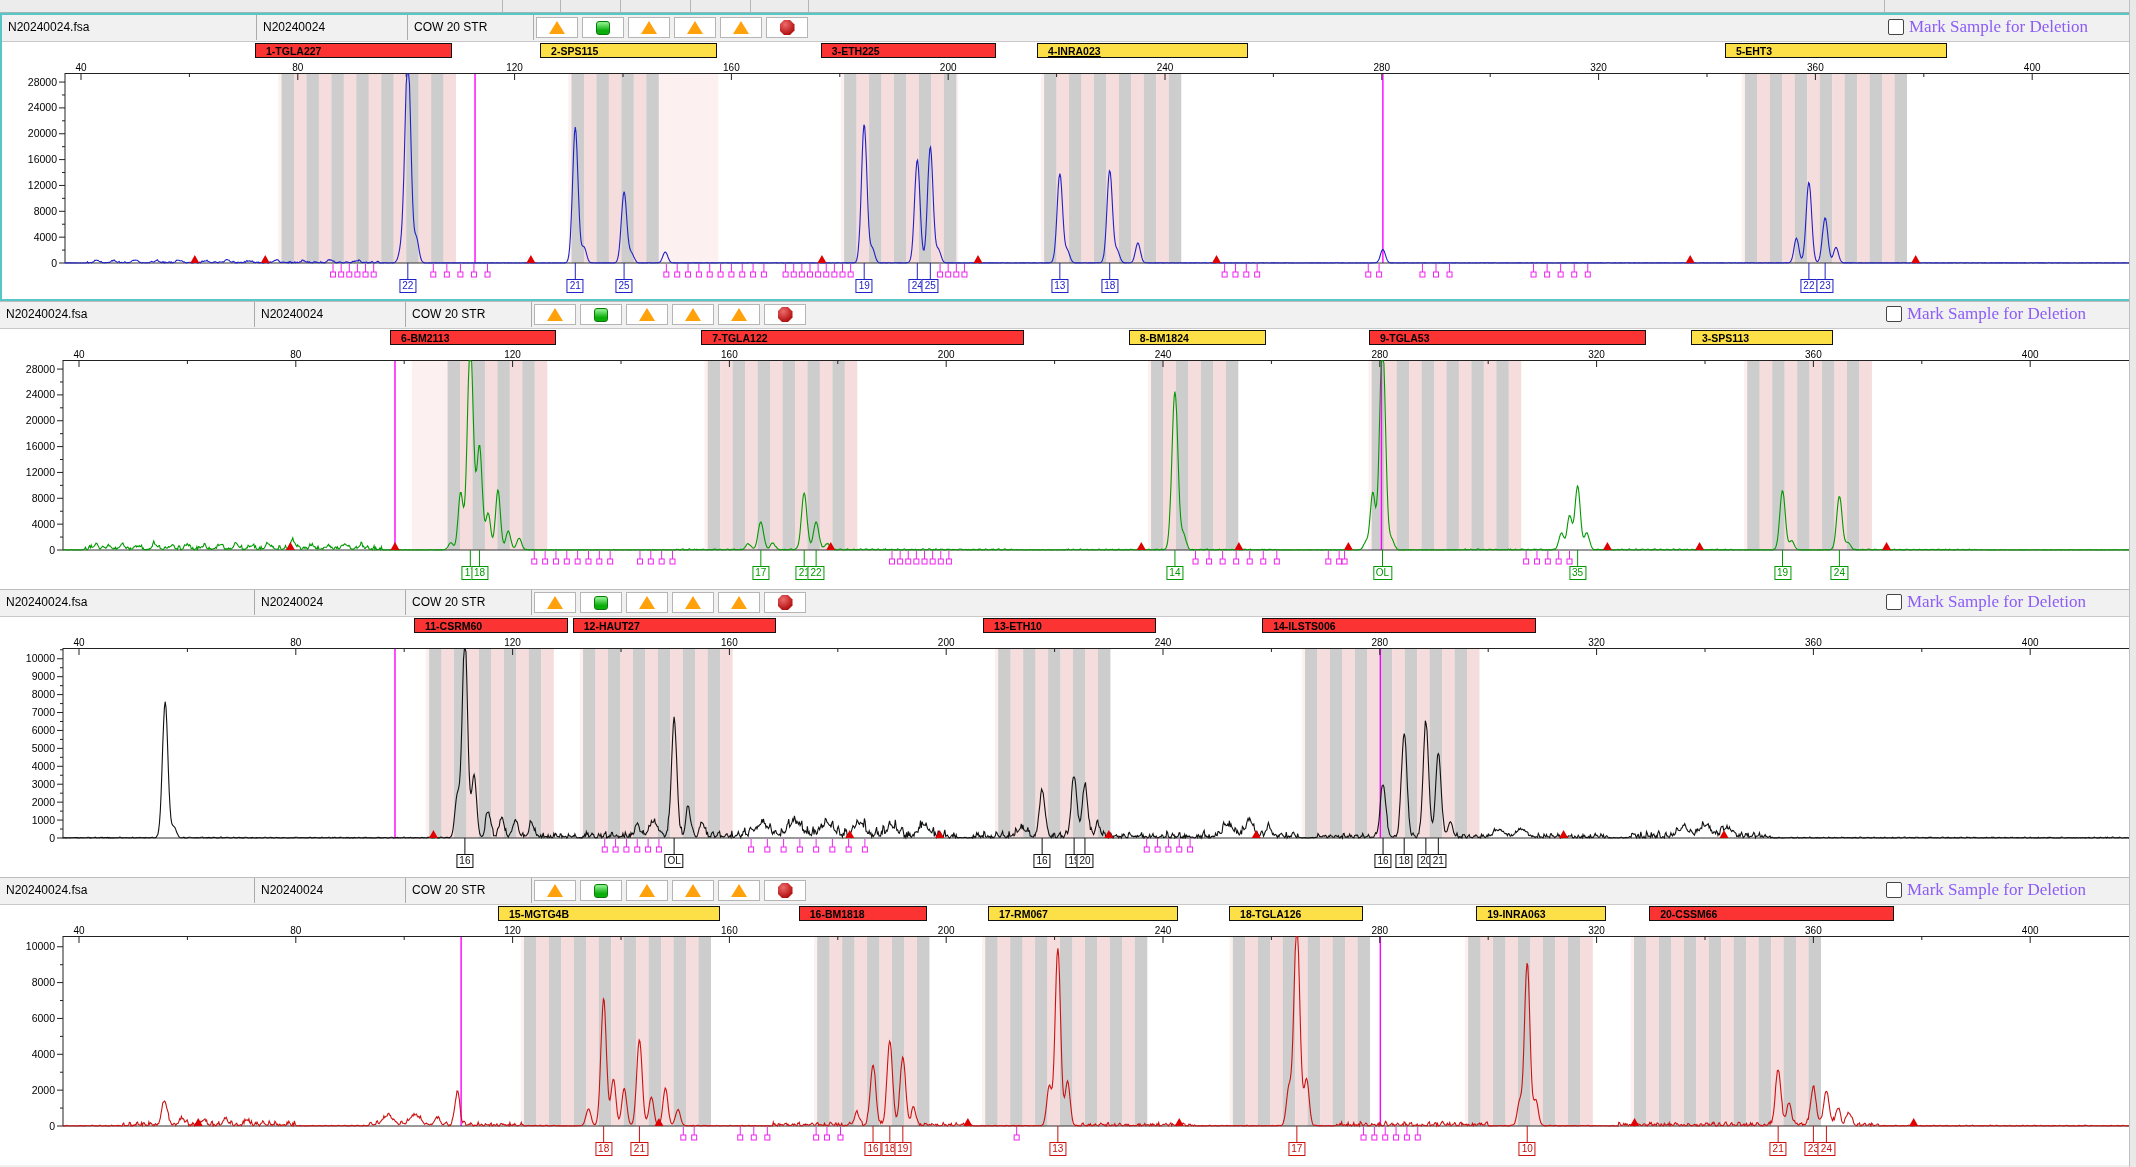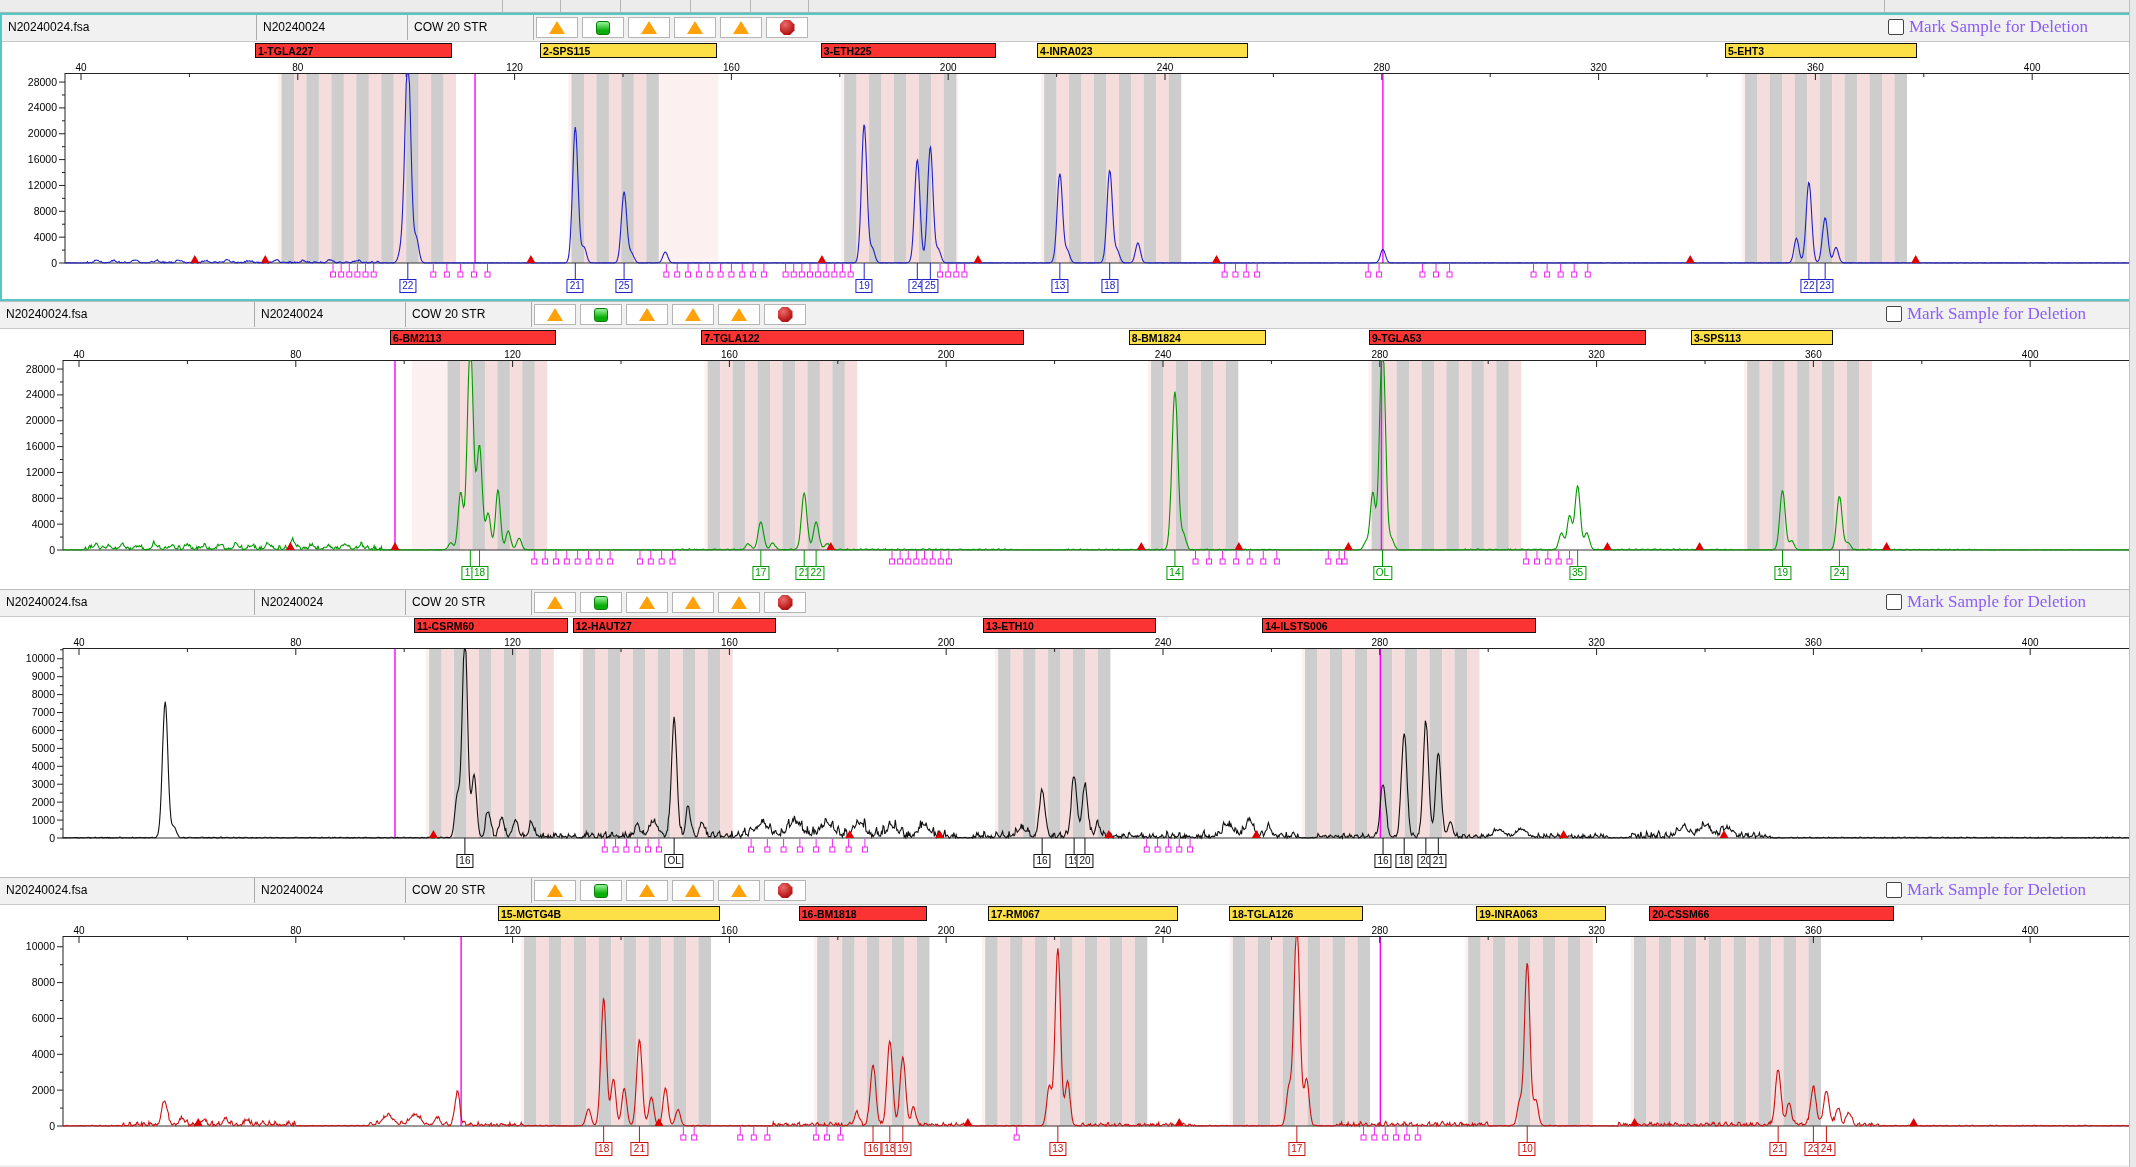--- a/index.html
+++ b/index.html
@@ -18,21 +18,21 @@
   .icell{width:42px;height:21px;background:#fff;border:1px solid #b5b5b5;display:flex;align-items:center;justify-content:center;box-sizing:border-box;}
   .i-warning{width:0;height:0;border-left:8px solid transparent;border-right:8px solid transparent;border-bottom:13px solid #ffa10a;}
   .i-pass{width:14px;height:14px;border-radius:3px;border:1px solid #0a7a0a;background:linear-gradient(#86ec86 10%,#0cae0c 70%);box-sizing:border-box;}
   .i-stop{width:15px;height:15px;background:radial-gradient(circle at 35% 30%,#ef6a6a,#b31212 70%);
     clip-path:polygon(30% 0,70% 0,100% 30%,100% 70%,70% 100%,30% 100%,0 70%,0 30%);}
   .markdel{position:absolute;left:1886px;top:2px;display:flex;align-items:center;gap:5px;cursor:default;}
   .cb{width:16px;height:16px;background:#fff;border:1.5px solid #444;border-radius:2px;display:inline-block;box-sizing:border-box;}
   .cbl{font-family:Liberation Serif, serif;font-size:17px;color:#8b5cf6;white-space:nowrap;}
   .mrow{position:absolute;left:0;top:28px;width:100%;height:17px;}
   .marker{position:absolute;top:0;height:15px;line-height:14px;font-size:10.5px;font-weight:bold;color:#000;
-    border:1px solid #111;box-sizing:border-box;padding-left:2px;overflow:hidden;white-space:nowrap;}
+    border:1px solid #111;box-sizing:border-box;padding-left:10px;overflow:hidden;white-space:nowrap;}
   .m-red{background:#fb3333;} .m-yellow{background:#fde047;}
   .xrow{position:absolute;left:0;top:45px;width:100%;height:13px;}
   .xrow span{position:absolute;bottom:0;transform:translateX(-50%);font-size:10px;color:#000;}
   .plotwrap{position:absolute;left:0;top:58px;width:2136px;height:206px;}
   svg.plot{display:block;}
   .arow{position:absolute;left:0;top:264px;width:100%;height:18px;}
   .allele{position:absolute;top:0;transform:translateX(-50%);background:#fff;border:1px solid;
     font-size:10px;line-height:12px;padding:0 2px;white-space:nowrap;}
 </style>
 </head>
@@ -75,22 +75,22 @@
         </div>
       <label class="markdel">
         <span class="cb"></span>
         <span class="cbl">Mark Sample for Deletion</span>
       </label>
     </div>
     <div class="mrow">
         <div class="marker m-red" style="left: 252.982px; width: 197.288px;">1-TGLA227</div>
         <div class="marker m-yellow" style="left: 538.074px; width: 176.692px;">2-SPS115</div>
         <div class="marker m-red" style="left: 818.83px; width: 175.066px;">3-ETH225</div>
-        <div class="marker m-yellow" style="left: 1035.09px; width: 210.838px;">4-INRA023</div>
-        <div class="marker m-yellow" style="left: 1722.89px; width: 192px;">5-EHT3</div>
+        <div class="marker m-yellow" style="left: 1035.09px; width: 210.838px; text-decoration: underline;">4-INRA023</div>
+        <div class="marker m-yellow" style="left: 1722.89px; width: 222px;">5-EHT3</div>
       </div>
     <div class="xrow">
         <span style="left: 79px;">40</span>
         <span style="left: 295.8px;">80</span>
         <span style="left: 512.6px;">120</span>
         <span style="left: 729.4px;">160</span>
         <span style="left: 946.2px;">200</span>
         <span style="left: 1163px;">240</span>
         <span style="left: 1379.8px;">280</span>
         <span style="left: 1596.6px;">320</span>

